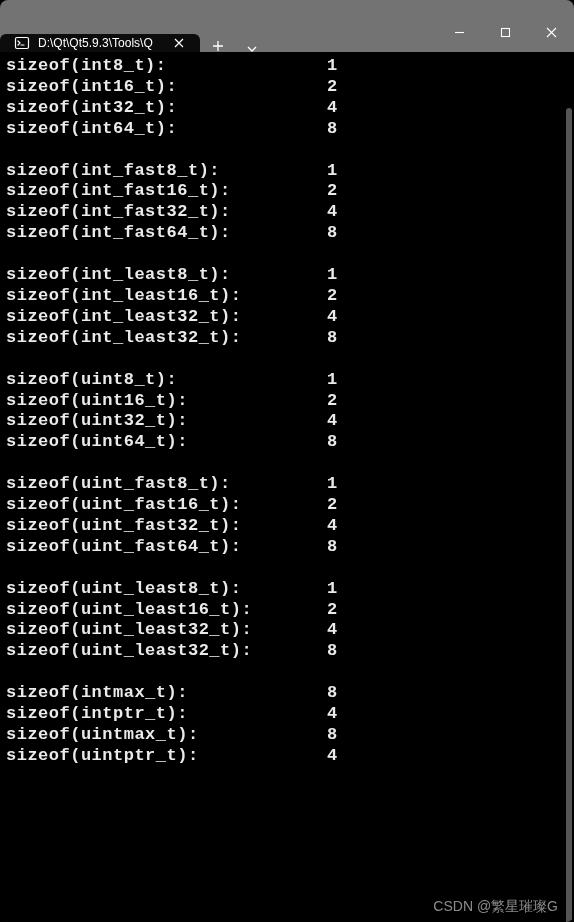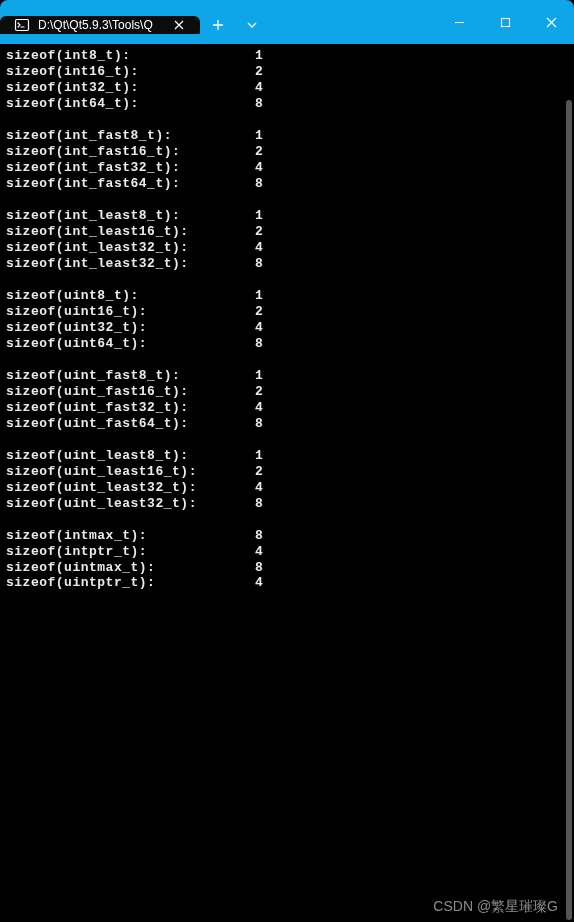--- a/index.html
+++ b/index.html
@@ -14,24 +14,24 @@
     .window {
       width: 100%;
       height: 100%;
       background: #0c0c0c;
       border-radius: 8px;
       overflow: hidden;
       display: flex;
       flex-direction: column;
     }
     .titlebar {
-      height: 44px;
-      background: #0ea5e9;
-      display: flex;
-      align-items: center;
+      height: 52px;
+      background: #737373;
+      display: flex;
+      align-items: flex-end;
       color: #fff;
     }
     .tab {
       display: flex;
       align-items: center;
       gap: 8px;
       padding: 0 12px 0 14px;
       background: #0c0c0c;
       border-top-right-radius: 6px;
       border-top-left-radius: 6px;
@@ -89,21 +89,21 @@
       display: flex;
       align-items: center;
       justify-content: center;
       color: #fff;
     }
     .terminal {
       flex: 1;
       background: #000;
       padding: 4px 6px;
       color: #eaeaea;
-      font-size: 13px;
+      font-size: 17px;
       font-weight: bold;
       line-height: 1.23;
       letter-spacing: 0.5px;
       overflow: hidden;
       position: relative;
     }
     .terminal pre {
       font-family: Consolas, 'Courier New', monospace;
       white-space: pre;
     }

